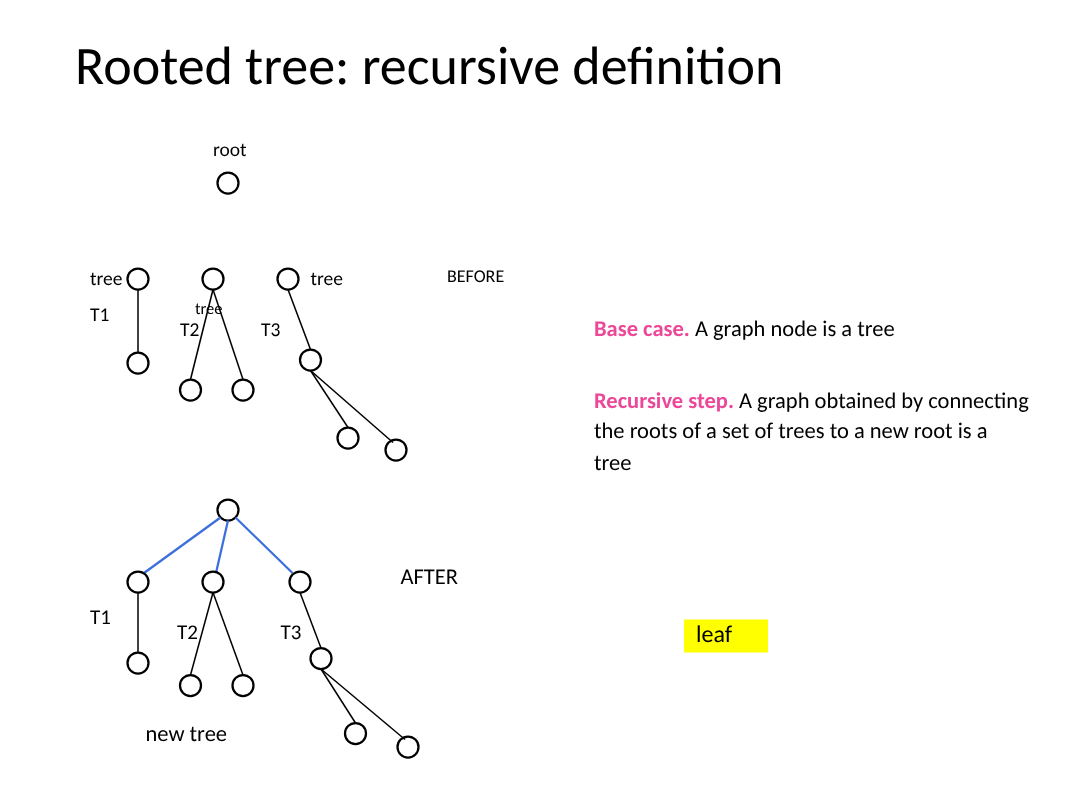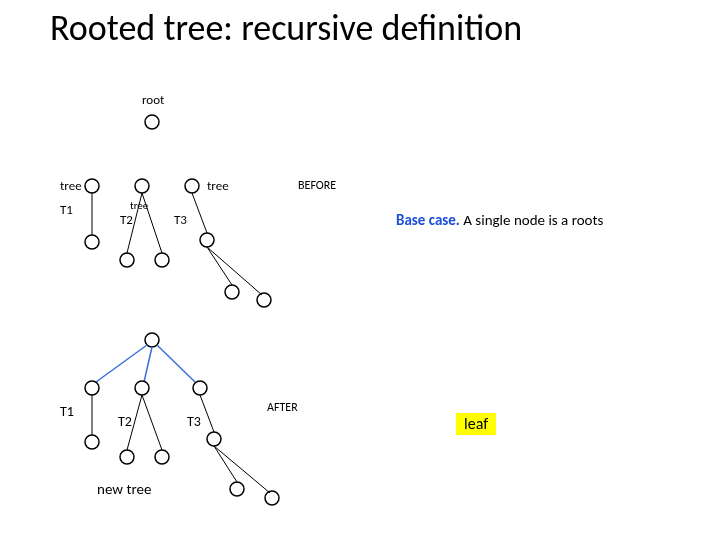--- a/index.html
+++ b/index.html
@@ -1,26 +1,26 @@
 <!DOCTYPE html>
 <html><head>
 <meta charset="utf-8">
 <style>
   html,body{margin:0;padding:0;width:720px;height:540px;background:#fff;font-family:Calibri,Arial,sans-serif;color:#000;overflow:hidden}
   .slide{position:relative;width:720px;height:540px}
-  .title{position:absolute;left:50px;top:6px;width:620px;font-size:36px;font-weight:400}
+  .title{position:absolute;left:50px;top:22px;width:620px;font-size:36px;font-weight:400}
   .svgwrap{position:absolute;left:52px;top:90px}
   svg text{font-family:Calibri,Arial,sans-serif}
   .lbl-before{position:absolute;left:298px;top:178px;font-size:12px}
-  .lbl-after{position:absolute;left:267px;top:400px;font-size:12px}
+  .lbl-after{position:absolute;left:267px;top:376px;font-size:15px}
   .base-case{position:absolute;left:396px;top:210px;width:290px;font-size:15px;line-height:1.35}
   .recursive-step{position:absolute;left:396px;top:258px;width:290px;font-size:15px;line-height:1.35}
   .bold{font-weight:700}
-  .blue{color:#1d4ed8}
-  .leaf{position:absolute;left:456px;top:413px;background:#ffff00;padding:1px 8px 2px 8px;font-size:16px}
+  .blue{color:#ec4899}
+  .leaf{position:absolute;left:456px;top:413px;background:#ffff00;padding:1px 24px 2px 8px;font-size:16px}
 </style>
 </head>
 <body>
 
 <div class="slide">
 
   <div class="title">Rooted tree: recursive definition</div>
 
   <div class="svgwrap">
     <svg width="320" height="420" viewBox="0 0 320 420">
@@ -79,19 +79,22 @@
       <circle cx="220" cy="408" r="7" fill="none" stroke="#000" stroke-width="1.5"></circle>
 
       <text x="45" y="404" font-size="15">new tree</text>
     </svg>
   </div>
 
   <div class="lbl-before">BEFORE</div>
   <div class="lbl-after">AFTER</div>
 
   <div class="base-case">
-    <span class="bold blue">Base case.</span><span> A single node is a roots</span>
+    <span class="bold blue">Base case.</span><span> A graph node is a tree</span>
   </div>
 
+  <div class="recursive-step">
+    <span class="bold blue">Recursive step.</span><span> A graph obtained by connecting the roots of a set of trees to a new root is a tree</span>
+  </div>
 
   <div class="leaf">leaf</div>
 
 </div>
 
 </body></html>

